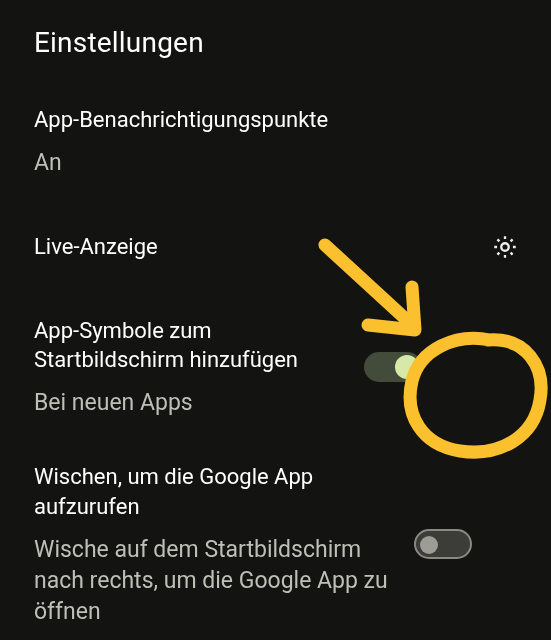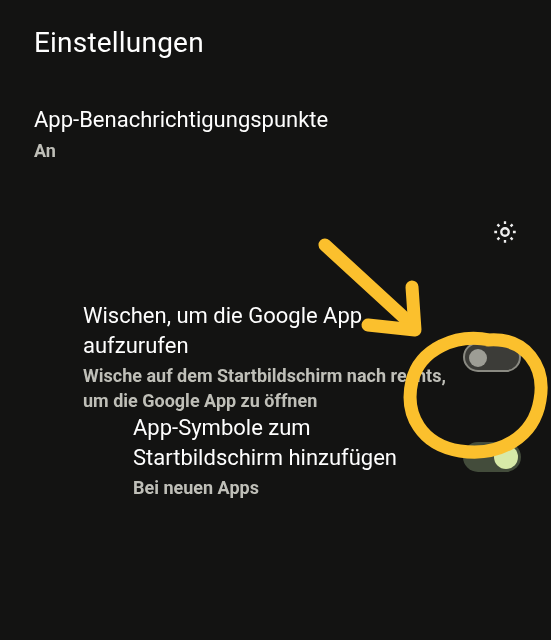--- a/index.html
+++ b/index.html
@@ -15,40 +15,39 @@
     font-weight: 400;
     padding: 26px 0 0 34px;
     letter-spacing: 0.2px;
   }
   .settings-list {
     padding: 46px 26px 0 34px;
   }
   .setting-row {
     display: flex;
     align-items: center;
-    justify-content: flex-end;
+    justify-content: flex-start;
     margin-bottom: 44px;
     min-height: 50px;
   }
   .setting-text {
     flex: 1;
     padding-right: 16px;
   }
   .setting-title {
     font-size: 22px;
     font-weight: 400;
     color: #fefefe;
     line-height: 1.35;
   }
   .setting-sub {
-    font-size: 18px;
+    font-size: 23px;
     color: #bfbfb8;
-    margin-top: 4px;
+    margin-top: 12px;
     line-height: 1.35;
-    font-weight: bold;
   }
   .gear-icon {
     width: 28px;
     height: 28px;
     flex: 0 0 auto;
     margin-right: 6px;
   }
   .gear-icon svg { display:block; }
   .toggle {
     width: 58px;
@@ -100,45 +99,46 @@
 
   <div class="setting-row">
     <div class="setting-text">
       <div class="setting-title">App-Benachrichtigungspunkte</div>
       <div class="setting-sub">An</div>
     </div>
   </div>
 
   <div class="setting-row">
     <div class="setting-text">
+      <div class="setting-title">Live-Anzeige</div>
     </div>
     <span class="gear-icon">
       <svg viewBox="0 0 24 24" width="28" height="28" fill="none" stroke="#eeeeee" stroke-width="2">
         <circle cx="12" cy="12" r="3.2"></circle>
         <path d="M12 2.8v2.4M12 18.8v2.4M21.2 12h-2.4M5.2 12H2.8M18.5 5.5l-1.7 1.7M7.2 16.8l-1.7 1.7M18.5 18.5l-1.7-1.7M7.2 7.2L5.5 5.5"></path>
       </svg>
     </span>
   </div>
 
+  <div class="setting-row" style="margin-bottom:44px;">
+    <div class="setting-text" style="max-width:330px;">
+      <div class="setting-title">App-Symbole zum Startbildschirm hinzufügen</div>
+      <div class="setting-sub">Bei neuen Apps</div>
+    </div>
+    <div class="toggle on">
+      <div class="knob"></div>
+    </div>
+  </div>
+
   <div class="setting-row" style="margin-bottom:0;">
     <div class="setting-text" style="max-width:380px;">
       <div class="setting-title">Wischen, um die Google App aufzurufen</div>
       <div class="setting-sub">Wische auf dem Startbildschirm nach rechts, um die Google App zu öffnen</div>
     </div>
     <div class="toggle off">
-      <div class="knob"></div>
-    </div>
-  </div>
-
-  <div class="setting-row" style="margin-bottom:44px;">
-    <div class="setting-text" style="max-width:330px;">
-      <div class="setting-title">App-Symbole zum Startbildschirm hinzufügen</div>
-      <div class="setting-sub">Bei neuen Apps</div>
-    </div>
-    <div class="toggle on">
       <div class="knob"></div>
     </div>
   </div>
 
 </div>
 
 <svg class="annotation" style="left:290px; top:225px;" width="260" height="250" viewBox="0 0 260 250">
   <g stroke="#fbc02d" stroke-width="13" stroke-linecap="round" stroke-linejoin="round" fill="none">
 
     <path d="M35 20 L120 98"></path>

